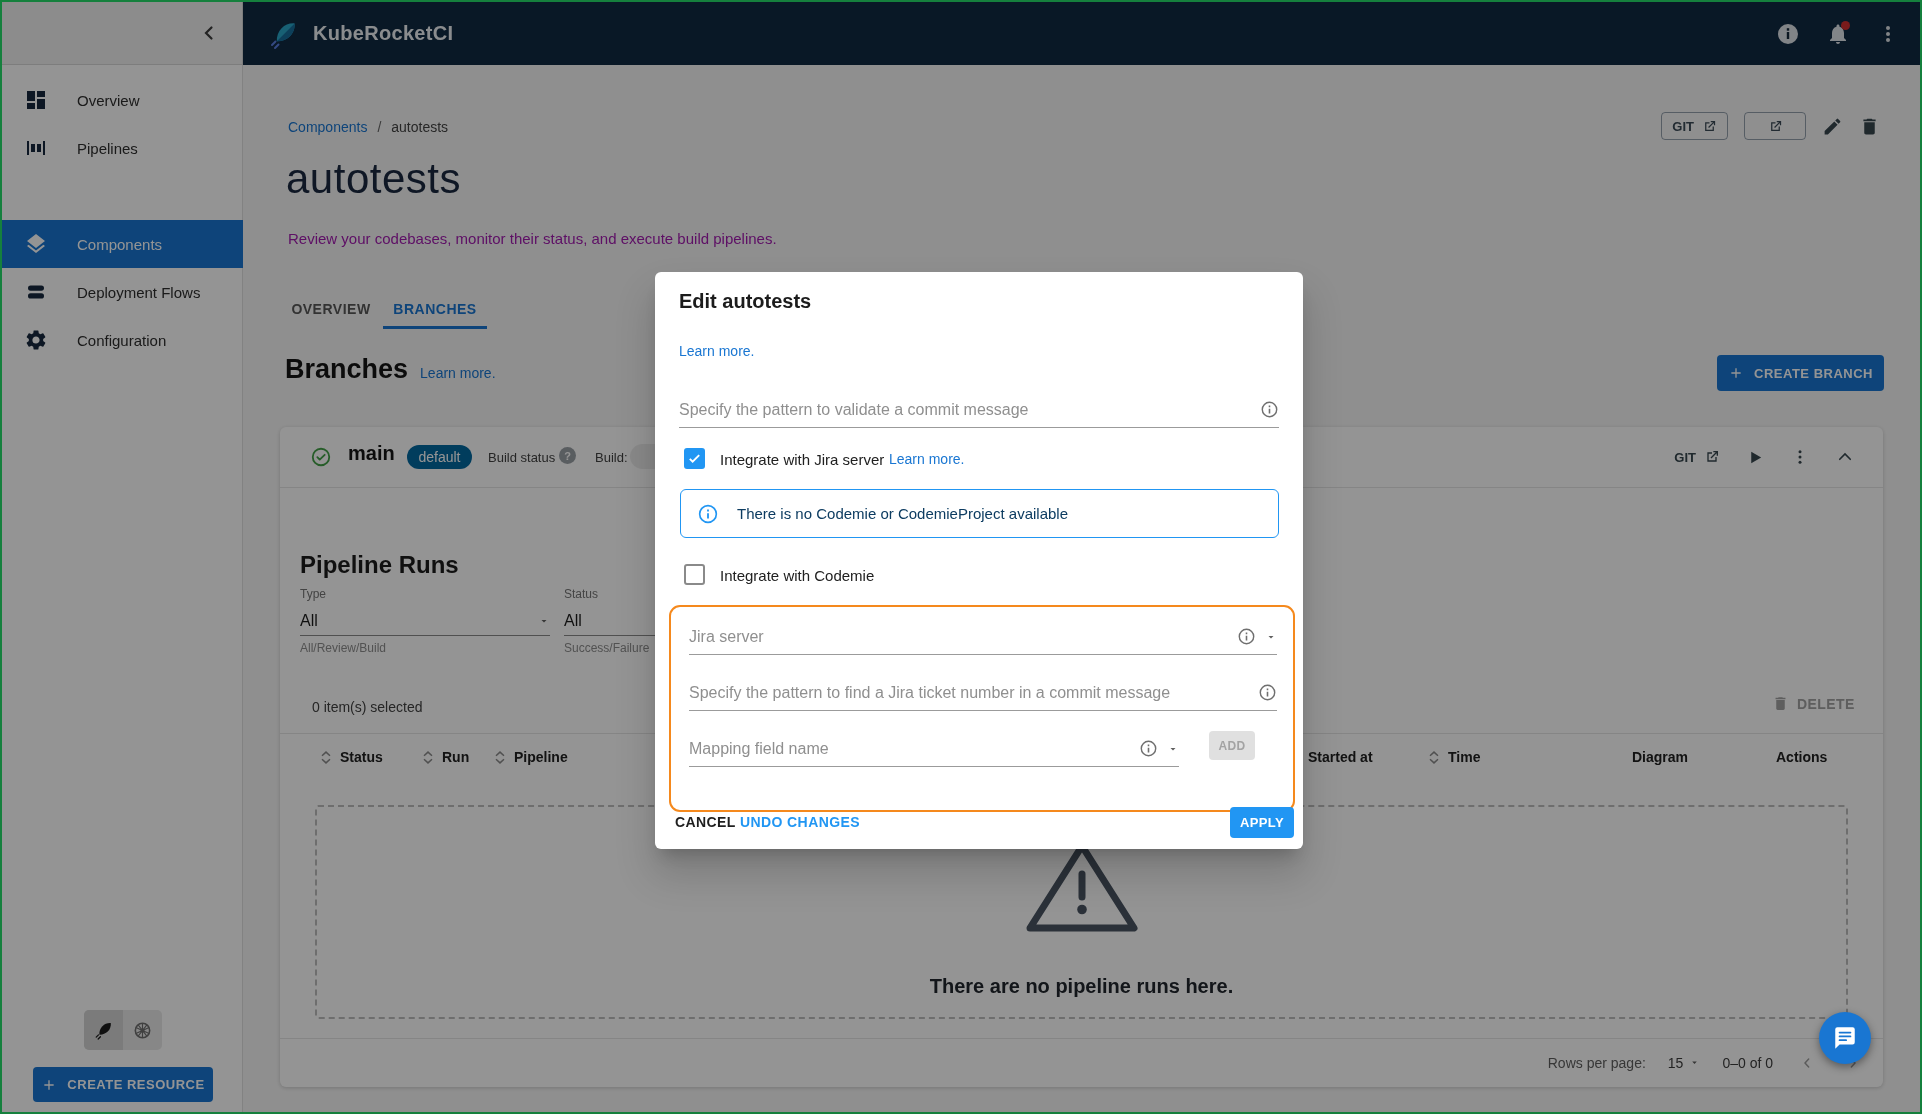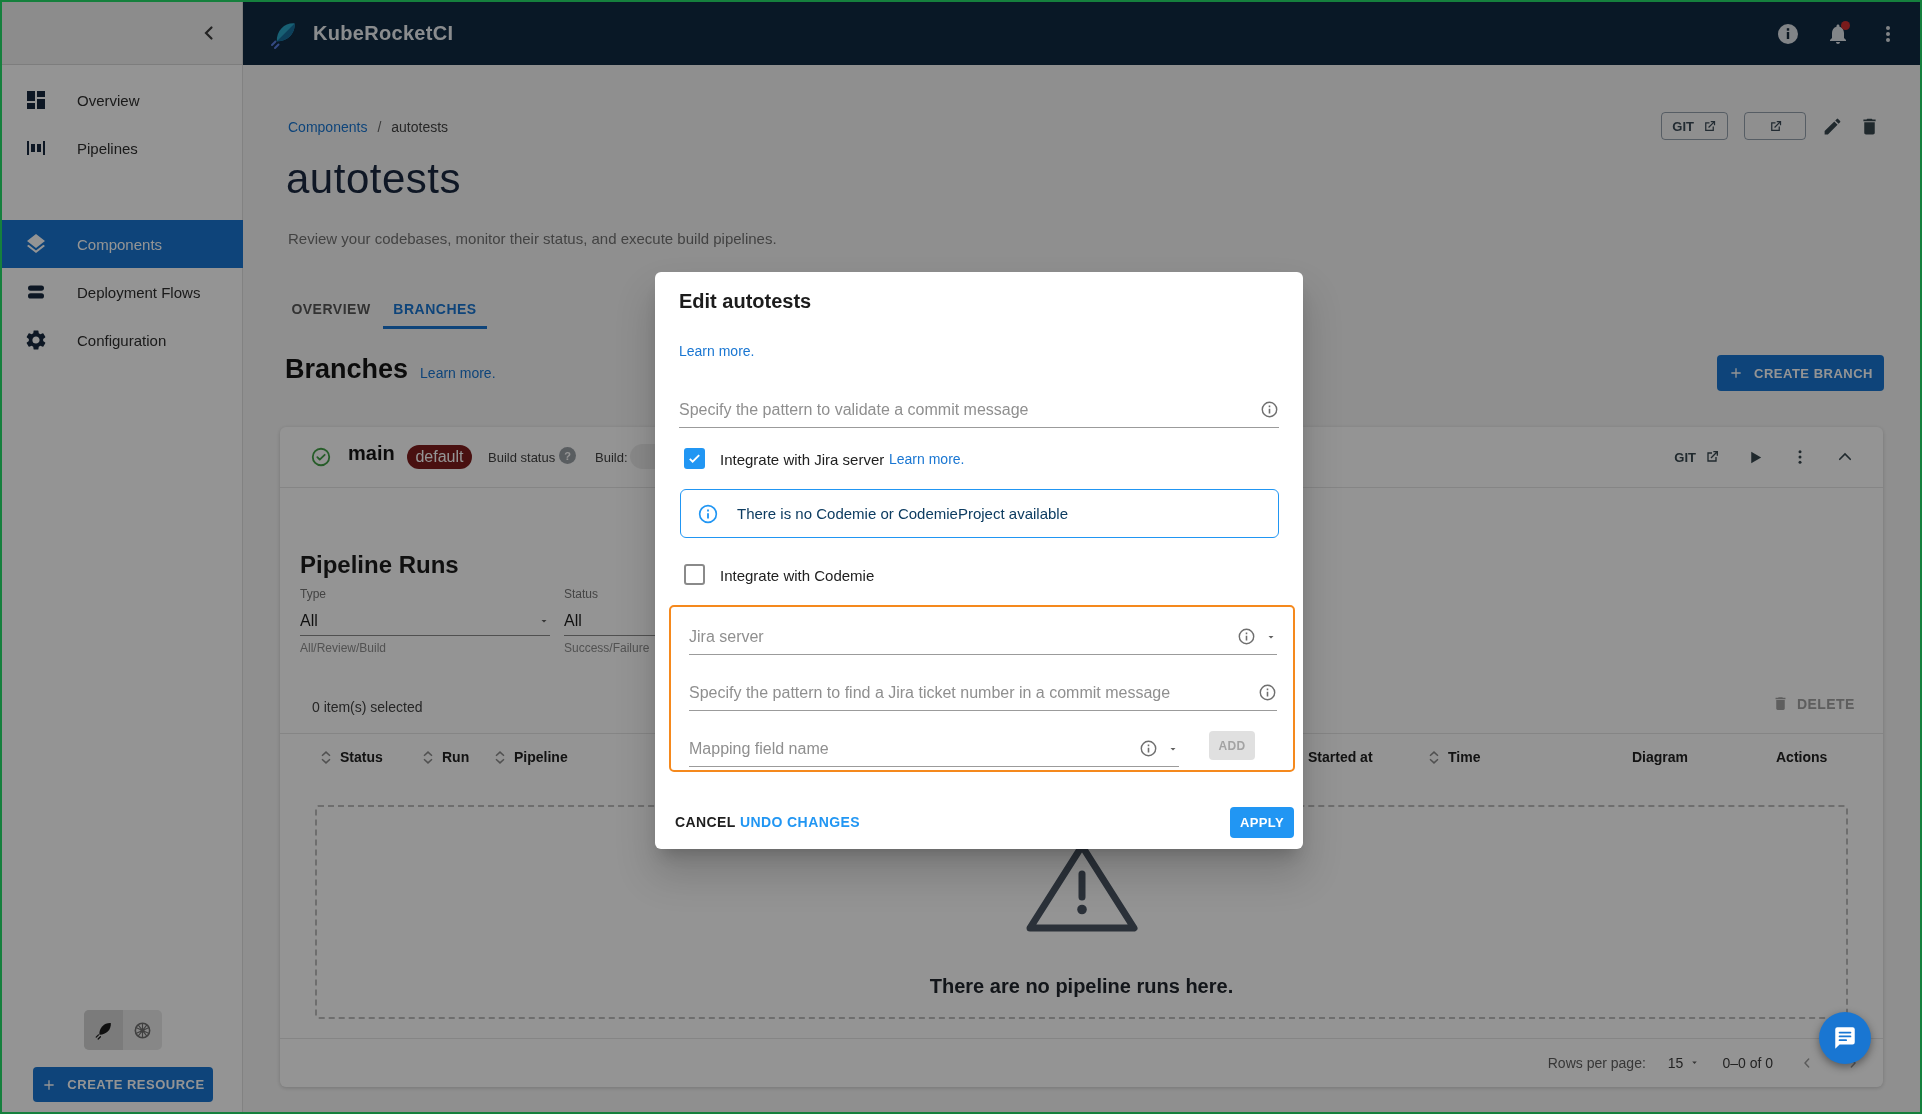--- a/index.html
+++ b/index.html
@@ -34,42 +34,42 @@
 
   
   .breadcrumb{position:absolute;left:286px;top:117px;display:flex;align-items:center;gap:10px;font-size:14px;}
   .bc-link{color:#1976d2;cursor:pointer;}
   .bc-sep{color:#666;}
   .bc-cur{color:#444;}
   .hdr-actions{position:absolute;right:40px;top:110px;display:flex;align-items:center;gap:16px;}
   .out-btn{height:28px;min-width:62px;border:1px solid rgba(68,89,112,.55);border-radius:4px;display:flex;align-items:center;
     justify-content:center;gap:8px;padding:0 10px;color:#3b4a56;font-size:13px;font-weight:700;cursor:pointer;box-sizing:border-box;}
   .page-title{position:absolute;left:284px;top:153px;font-size:42px;color:#1a2940;letter-spacing:.5px;}
-  .page-desc{position:absolute;left:286px;top:228px;font-size:15px;color:#737373;}
+  .page-desc{position:absolute;left:286px;top:228px;font-size:15px;color:#a21caf;}
 
   
   .tabs{position:absolute;left:277px;top:287px;display:flex;}
   .tab{width:104px;height:40px;display:flex;align-items:center;justify-content:center;font-size:14px;font-weight:700;
     letter-spacing:.5px;color:#585858;cursor:pointer;position:relative;}
   .tab.active{color:#1976d2;}
   .tab.active::after{content:"";position:absolute;left:0;right:0;bottom:0;height:3px;background:#1976d2;}
 
   .branches-row{position:absolute;left:283px;top:352px;display:flex;align-items:baseline;gap:12px;}
   .branches-h{font-size:27px;font-weight:700;color:#161616;}
   .link{color:#1976d2;font-size:14px;cursor:pointer;}
   .create-branch{position:absolute;left:1715px;top:353px;width:167px;height:36px;background:#1976d2;border-radius:4px;
     display:flex;align-items:center;justify-content:center;gap:10px;color:#fff;font-size:13px;font-weight:700;letter-spacing:.5px;cursor:pointer;}
 
   
   .card{position:absolute;left:278px;top:425px;width:1603px;height:660px;background:#fff;border-radius:6px;
     box-shadow:0 1px 4px rgba(0,0,0,.18);}
   .b-check{position:absolute;left:30px;top:19px;}
   .b-name{position:absolute;left:68px;top:15px;font-size:20px;font-weight:700;color:#161616;}
-  .chip{position:absolute;left:127px;top:18px;width:65px;height:24px;background:#7f1d1d;border-radius:12px;
-    color:#fff;font-size:16px;display:flex;align-items:center;justify-content:center;}
+  .chip{position:absolute;left:127px;top:18px;width:65px;height:24px;background:#0369a1;border-radius:12px;
+    color:#fff;font-size:14px;display:flex;align-items:center;justify-content:center;}
   .b-small{position:absolute;top:23px;font-size:13px;color:#424242;}
   .q-badge{position:absolute;left:279px;top:20px;width:17px;height:17px;border-radius:50%;background:#9aa0a6;color:#fff;
     font-size:11px;font-weight:700;display:flex;align-items:center;justify-content:center;cursor:pointer;}
   .chip-stub{position:absolute;left:350px;top:17px;width:44px;height:25px;border-radius:13px;background:#ededed;}
   .row-actions{position:absolute;right:29px;top:0;height:60px;display:flex;align-items:center;gap:27px;}
   .git-link{display:flex;align-items:center;gap:8px;color:#37474f;font-size:13px;font-weight:600;cursor:pointer;}
   .divider{position:absolute;left:0;right:0;height:1px;background:#e6e6e6;}
 
   .pr-heading{position:absolute;left:20px;top:124px;font-size:24px;font-weight:700;color:#1d1d1d;}
   .filter{position:absolute;top:160px;width:250px;}
@@ -106,21 +106,21 @@
   .ph{position:absolute;left:0;top:7px;font-size:16px;color:#8f8f8f;white-space:nowrap;}
   .f-icons{position:absolute;right:0;top:6px;display:flex;align-items:center;gap:9px;}
   .f-line{position:absolute;left:0;right:0;bottom:0;border-bottom:1px solid #9b9b9b;}
   .cb{position:absolute;width:21px;height:21px;border-radius:3px;box-sizing:border-box;cursor:pointer;}
   .cb.checked{background:#2196f3;display:flex;align-items:center;justify-content:center;}
   .cb.un{border:2px solid #8a8a8a;background:#fff;}
   .cb-label{position:absolute;left:65px;font-size:15px;color:#212121;}
   .m-alert{position:absolute;left:25px;top:217px;width:599px;height:49px;border:1px solid #2196f3;border-radius:6px;
     box-sizing:border-box;display:flex;align-items:center;gap:18px;padding-left:16px;}
   .m-alert-text{font-size:15px;color:#0d3c61;}
-  .jira-box{position:absolute;left:14px;top:333px;width:626px;height:167px;border:2px solid #f5891d;border-radius:5px;box-sizing:border-box;}
+  .jira-box{position:absolute;left:14px;top:333px;width:626px;height:207px;border:2px solid #f5891d;border-radius:11px;box-sizing:border-box;}
   .add-btn{position:absolute;left:538px;top:124px;width:46px;height:29px;background:#e0e0e0;border-radius:4px;
     color:#a3a3a3;font-size:12px;font-weight:700;letter-spacing:.4px;display:flex;align-items:center;justify-content:center;cursor:default;}
   .m-footer-btn{position:absolute;top:542px;font-size:14px;font-weight:700;letter-spacing:.4px;cursor:pointer;}
   .apply-btn{position:absolute;left:575px;top:535px;width:64px;height:31px;background:#2196f3;border-radius:4px;
     color:#fff;font-size:13px;font-weight:700;letter-spacing:.4px;display:flex;align-items:center;justify-content:center;cursor:pointer;}
 
   .fab{position:absolute;left:1817px;top:1010px;width:52px;height:52px;border-radius:50%;background:#1976d2;z-index:70;
     display:flex;align-items:center;justify-content:center;box-shadow:0 3px 8px rgba(0,0,0,.4);cursor:pointer;}
 </style>
 </head>

